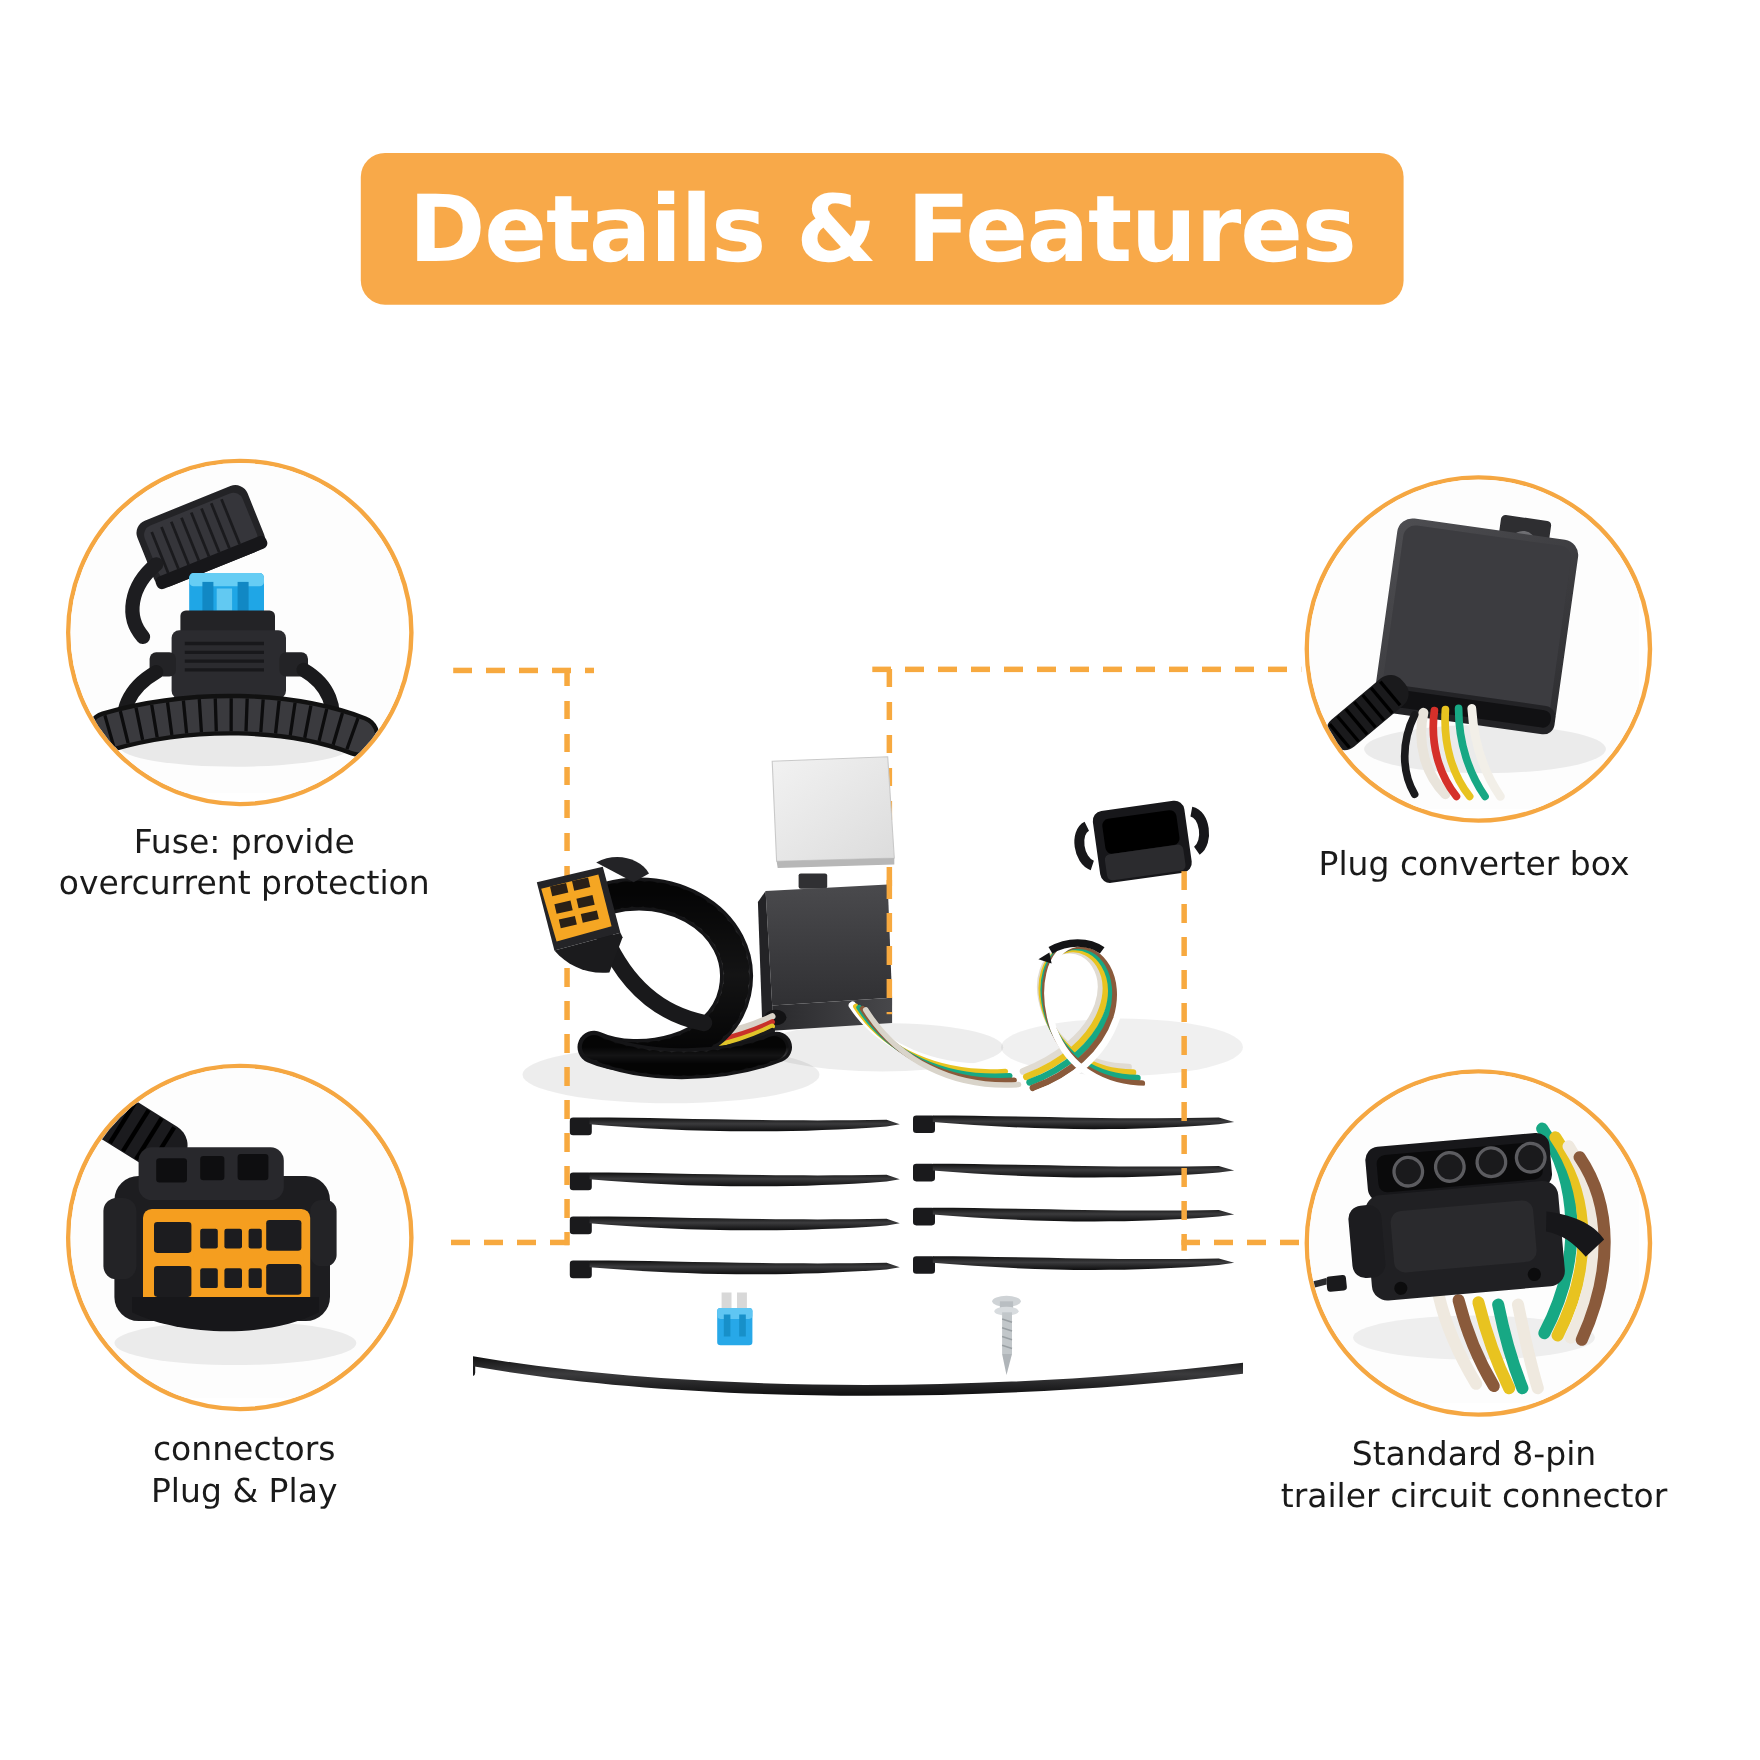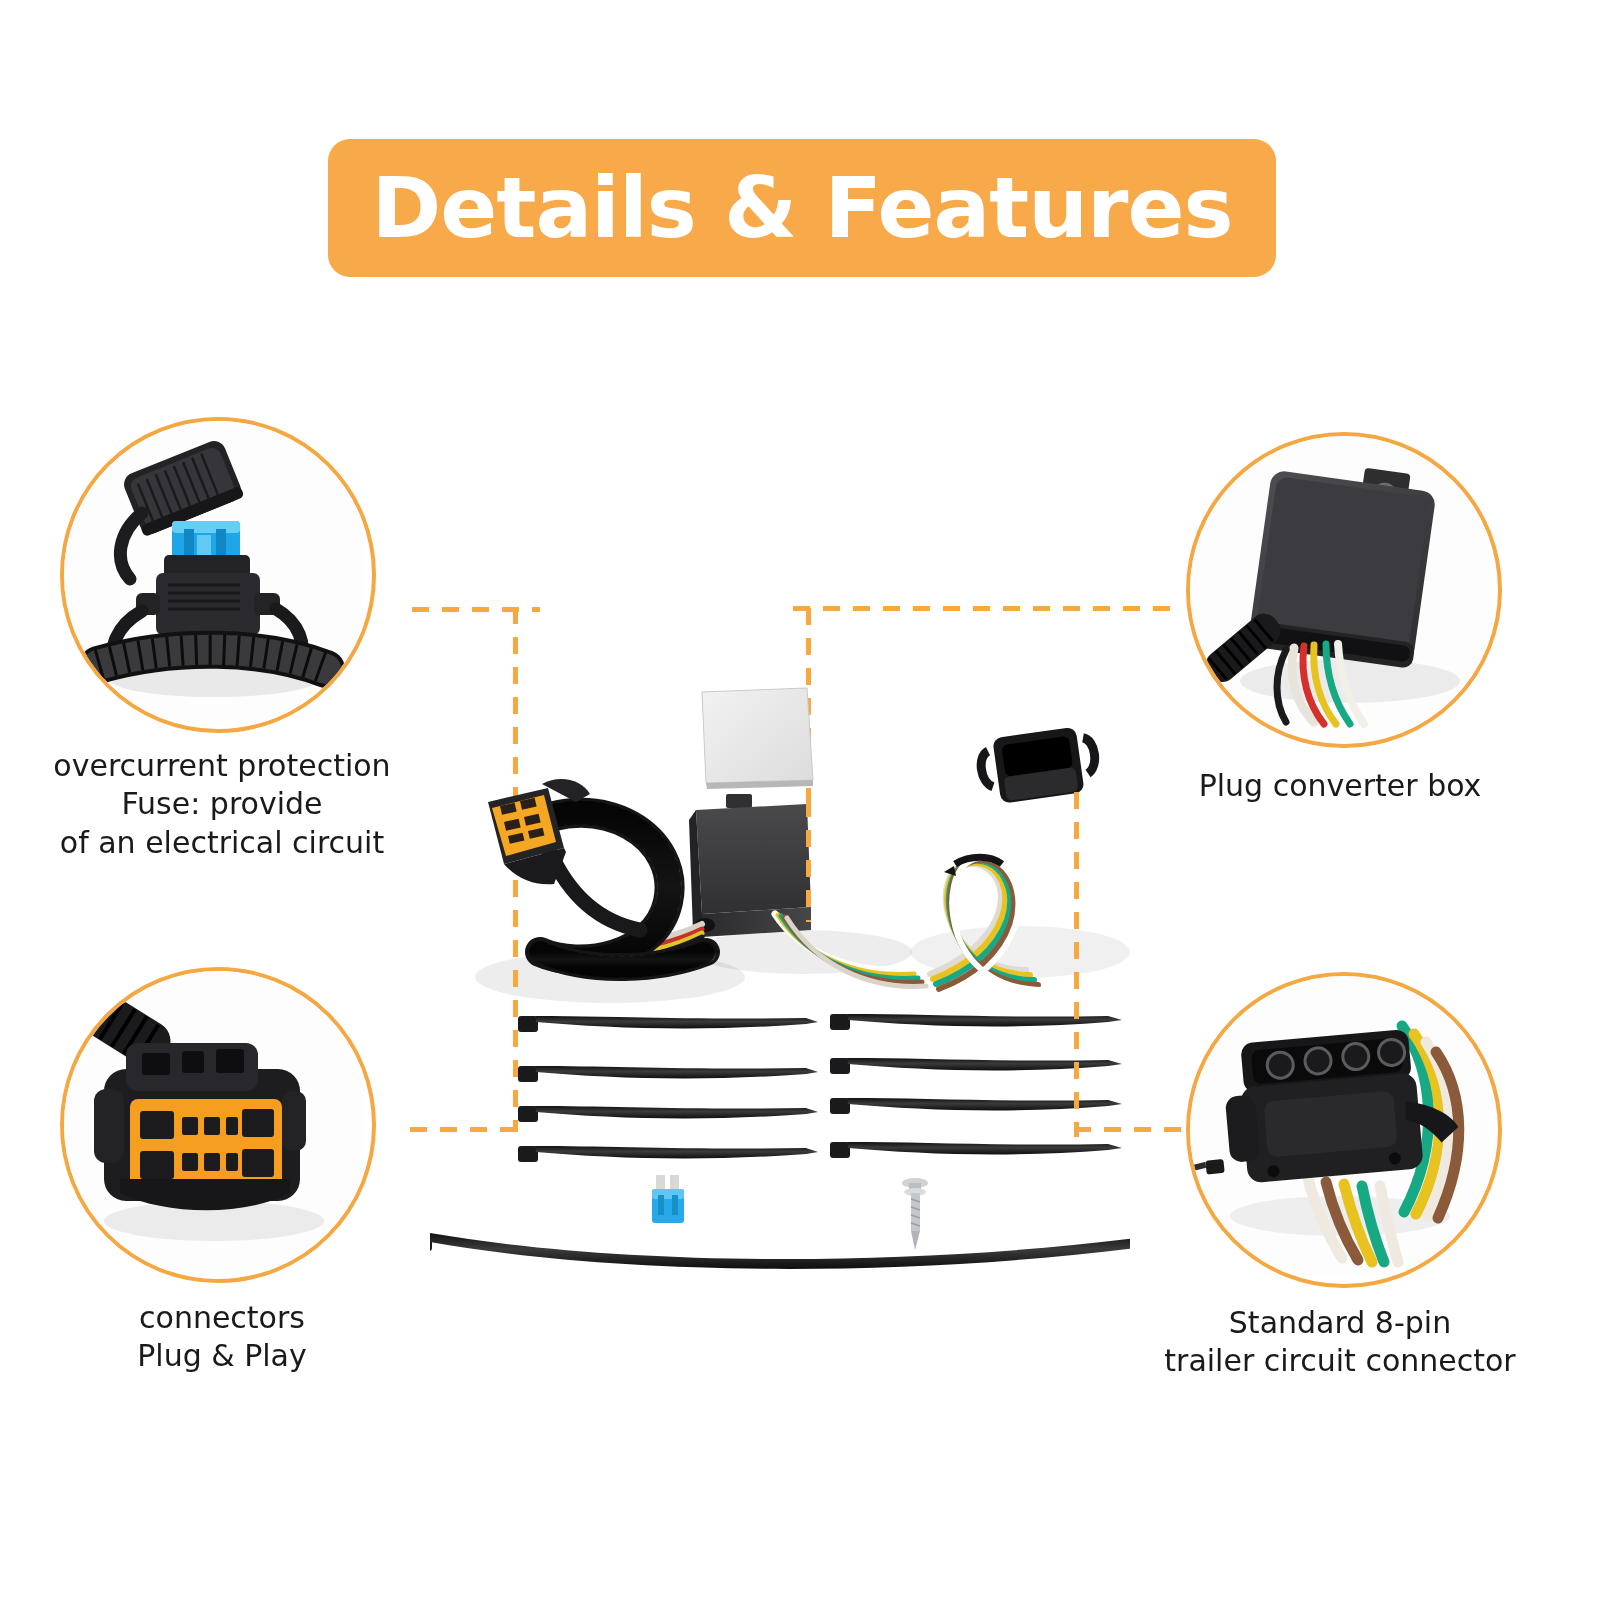--- a/index.html
+++ b/index.html
@@ -291,23 +291,22 @@
         <path d="M212 188 C 236 202, 242 224, 236 240" fill="none" stroke="#1a1a1c" stroke-width="13" stroke-linecap="round"></path>
 
         <g>
           <path d="M34 244 C 110 222, 200 224, 262 248" fill="none" stroke="#111" stroke-width="38" stroke-linecap="round"></path>
           <path d="M34 244 C 110 222, 200 224, 262 248" fill="none" stroke="#3a3a3e" stroke-width="30" stroke-linecap="round"></path>
           <path d="M34 244 C 110 222, 200 224, 262 248" fill="none" stroke="#0c0c0d" stroke-width="30" stroke-dasharray="3 11"></path>
         </g>
       </svg>
     </div>
     <div class="cap" style="left:-48px;top:330px;">
+      <div>Fuse: provide</div>
       <div>overcurrent protection</div>
-      <div>Fuse: provide</div>
-      <div>of an electrical circuit</div>
     </div>
   </div>
 
   <div class="callout" style="left:1186px;top:420px;">
     <div class="circle">
       <svg class="circle-inner" width="300" height="300" viewBox="0 0 300 300">
         <rect width="300" height="300" fill="#fdfdfd"></rect>
         <ellipse cx="160" cy="245" rx="110" ry="22" fill="#000" opacity=".07"></ellipse>
         <defs>
           <linearGradient id="cbTop" x1="0" y1="0" x2="1" y2="1">

